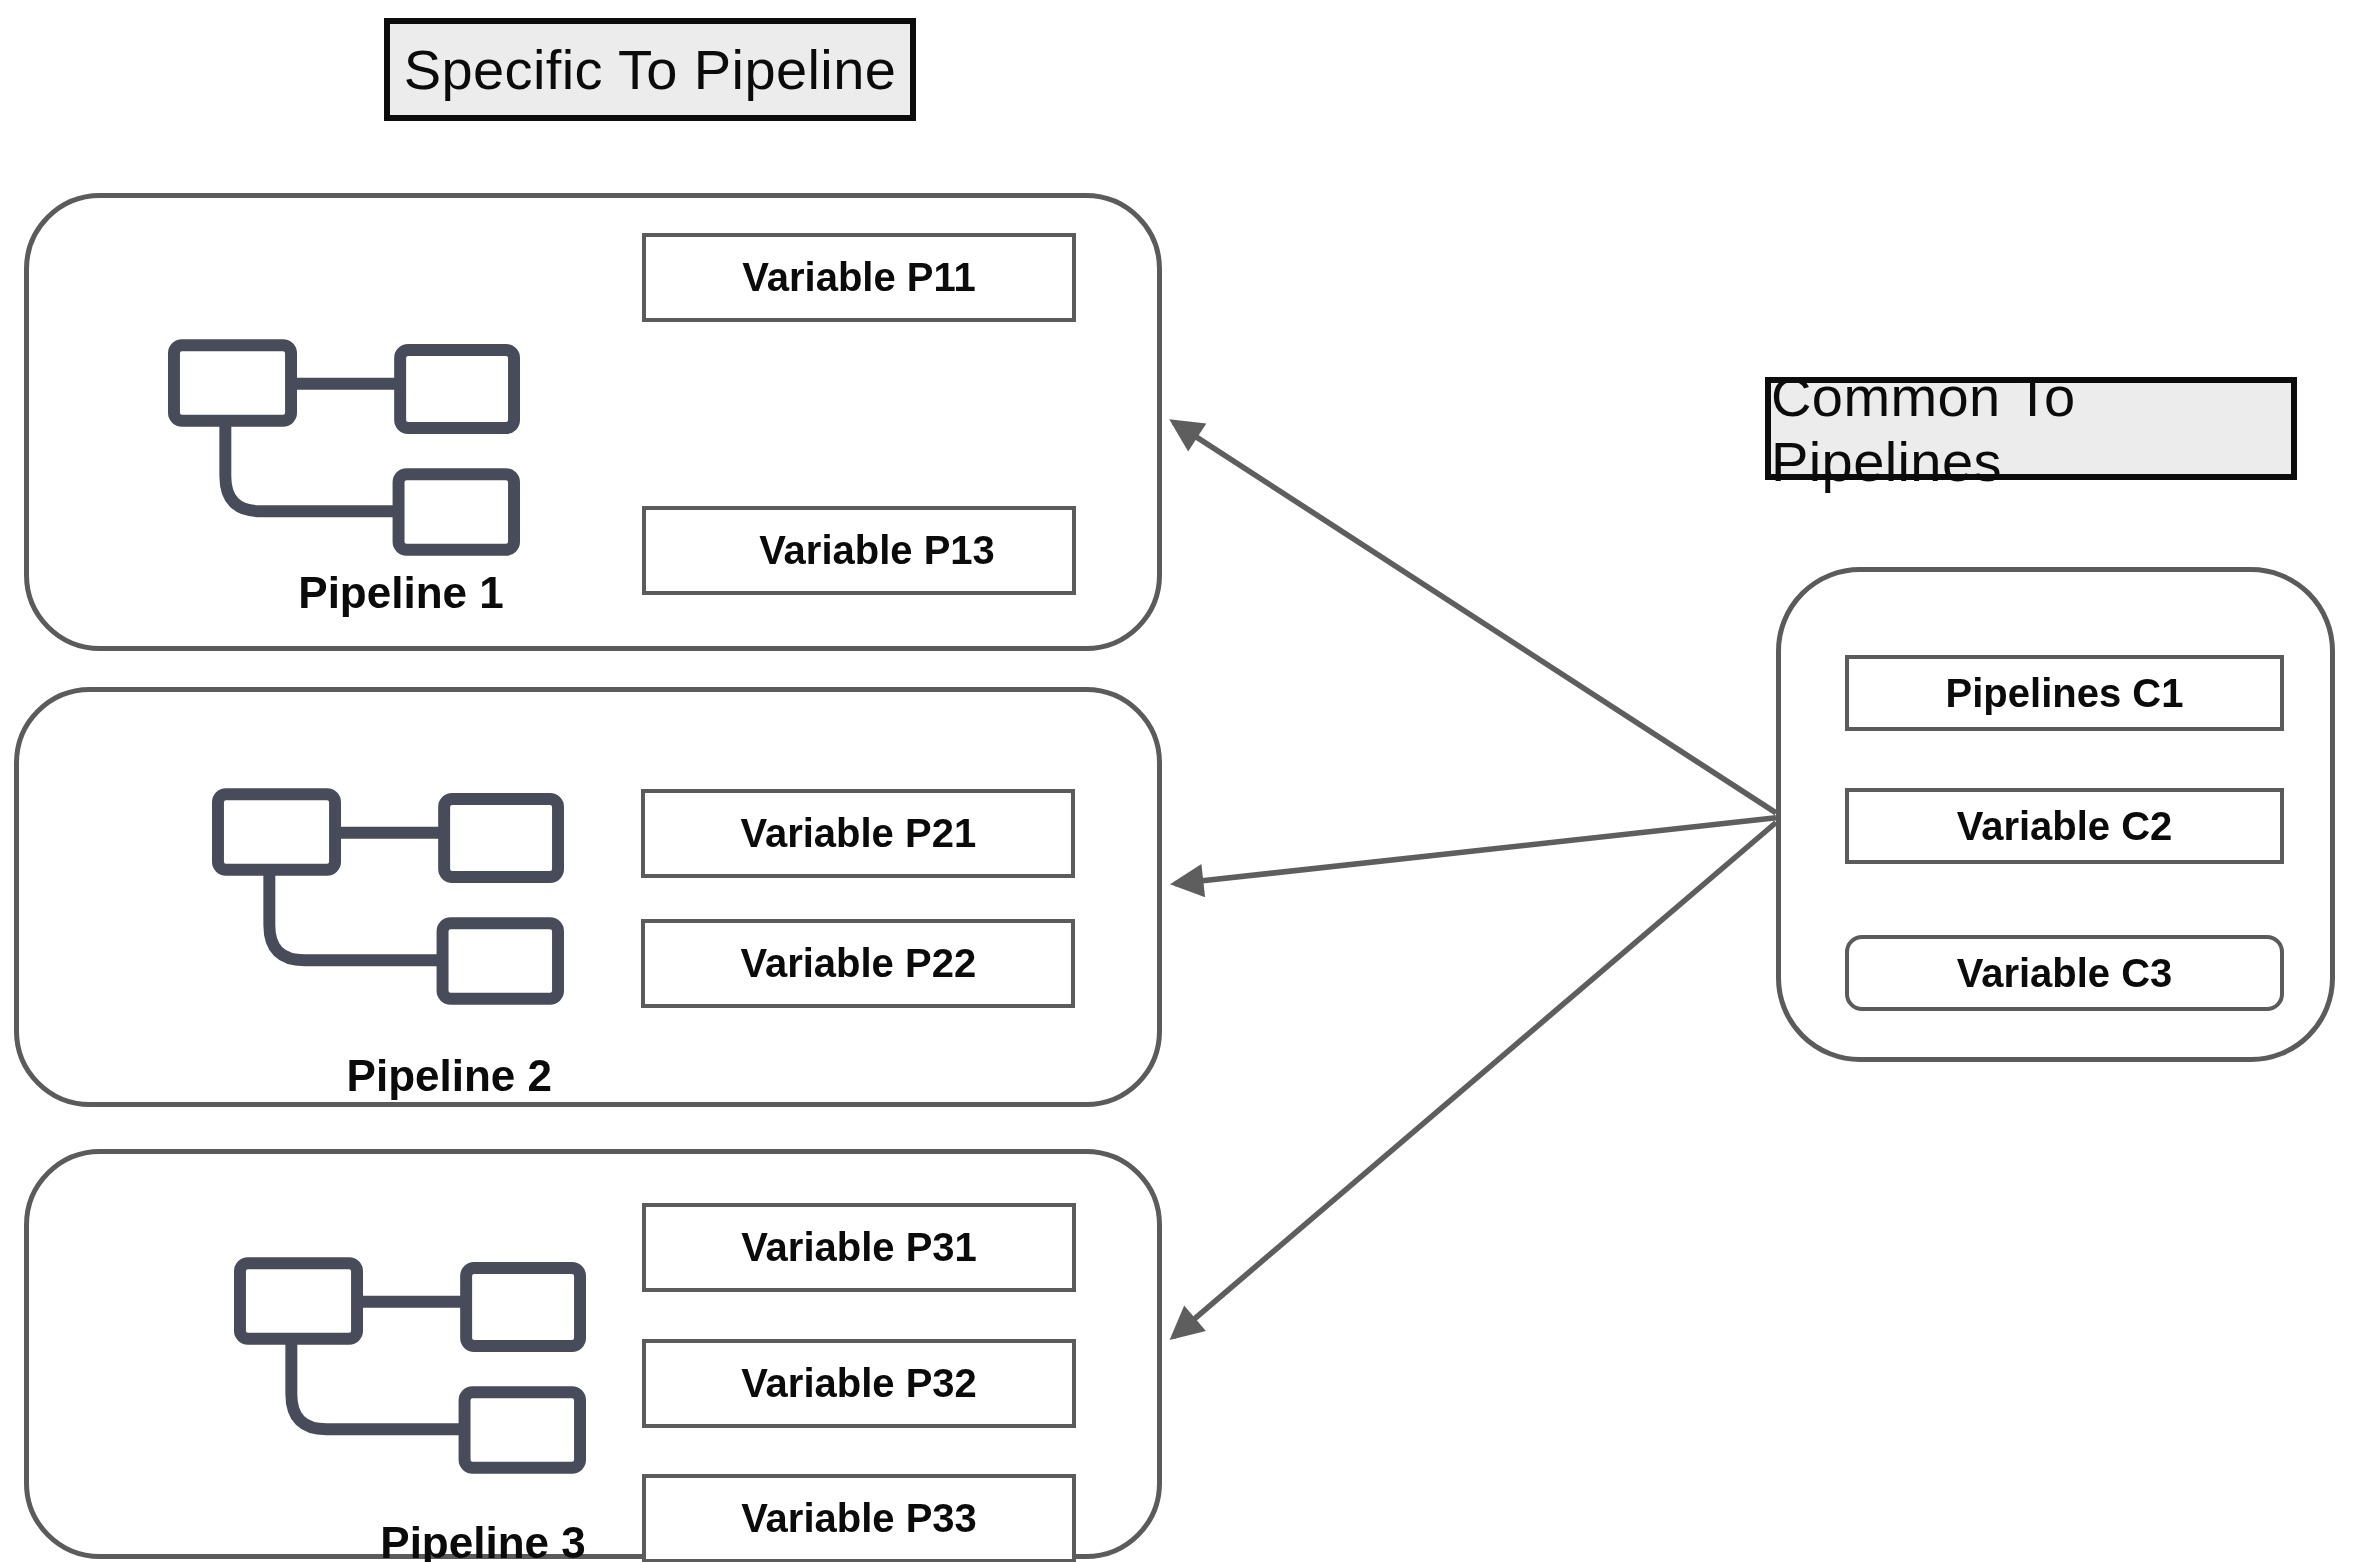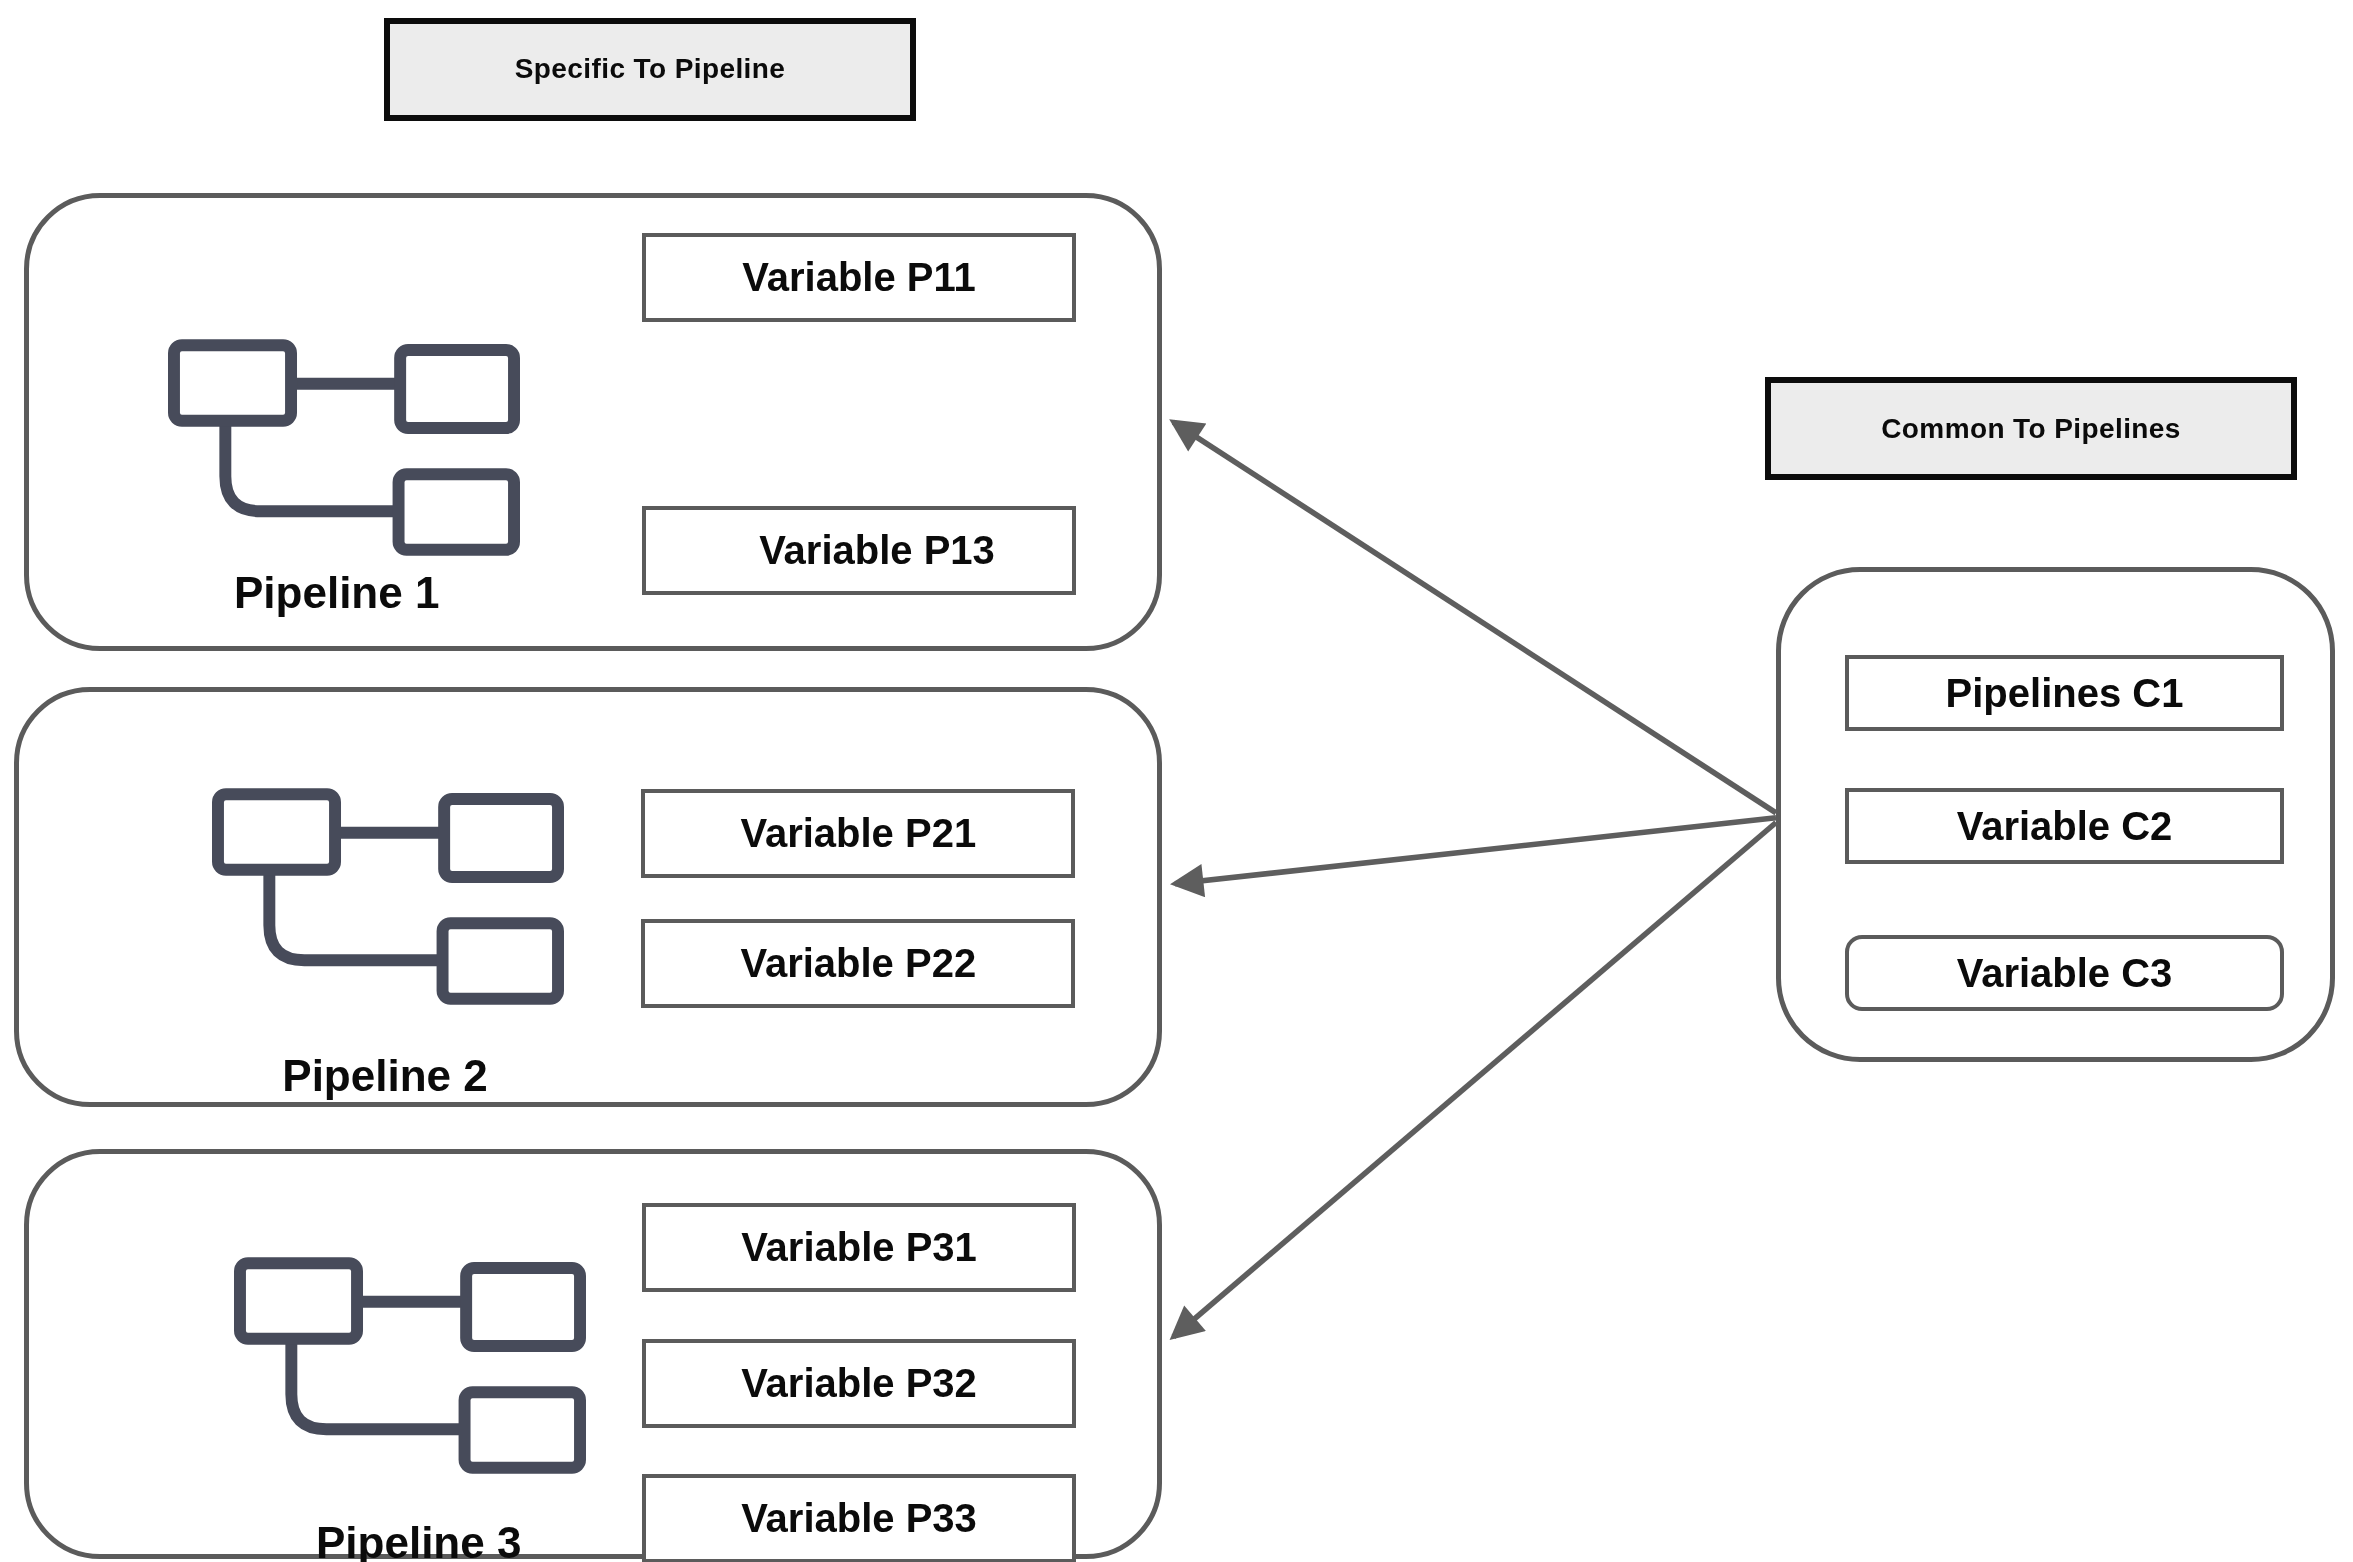--- a/index.html
+++ b/index.html
@@ -18,21 +18,21 @@
     background:var(--bg);
     font-family:"Liberation Sans", sans-serif;
     overflow:hidden;
   }
   
   .label-box{
     position:absolute;
     background:var(--label-bg);
     border:6.4px solid var(--label-border);
     display:flex;align-items:center;justify-content:center;
-    font-size:28px;font-weight:bold;color:var(--text);
+    font-size:56px;font-weight:normal;color:var(--text);
     box-sizing:border-box;
     letter-spacing:0.4px;
   }
   #label-specific{left:384px;top:17.5px;width:532px;height:103px;}
   #label-common{left:1765px;top:377px;width:532px;height:103px;}
 
   
   .group-box{
     position:absolute;
     background:#fff;
@@ -70,21 +70,21 @@
 
   
   .pipe-icon{position:absolute;width:352px;height:217px;}
   #pipeline-1 .pipe-icon{left:139px;top:141px;}
   #pipeline-2 .pipe-icon{left:193px;top:96px;}
   #pipeline-3 .pipe-icon{left:205px;top:103px;}
 
   
   .pipe-name{
     position:absolute;width:334px;
-    text-align:left;
+    text-align:center;
     font-size:44px;font-weight:bold;color:var(--text);
     line-height:45px;
   }
   #pipeline-1 .pipe-name{left:205px;top:372px;}
   #pipeline-2 .pipe-name{left:263px;top:361px;}
   #pipeline-3 .pipe-name{left:287px;top:366px;}
 
   .arrows-svg{position:absolute;left:0;top:0;width:2354px;height:1563px;pointer-events:none;}
 </style>
 </head>

